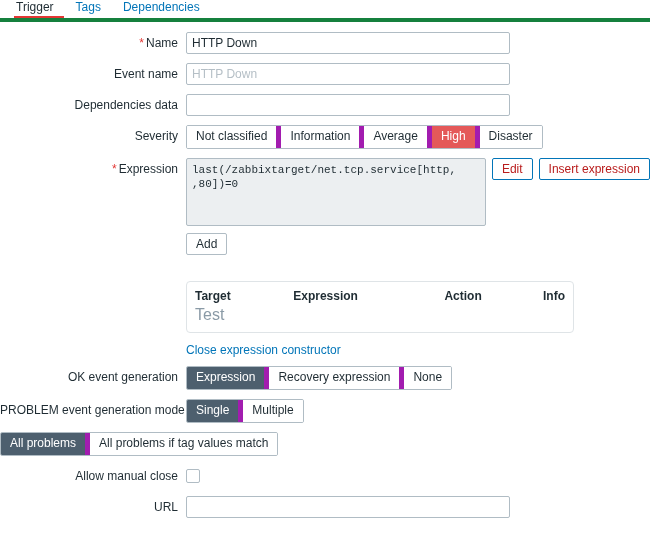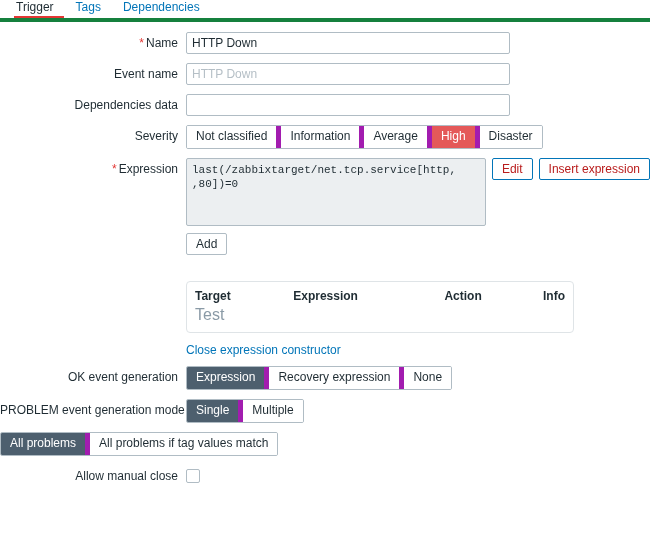--- a/index.html
+++ b/index.html
@@ -318,15 +318,21 @@
       </div>
     </div>
 
     <div class="row">
       <div class="lbl">Allow manual close</div>
       <div class="fieldcol">
         <span class="chk"></span>
       </div>
     </div>
 
+    <div class="row">
+      <div class="lbl">URL</div>
+      <div class="fieldcol">
+        <input class="txt" type="text" style="">
+      </div>
+    </div>
 
   </div>
 </div>
 
 </body></html>

